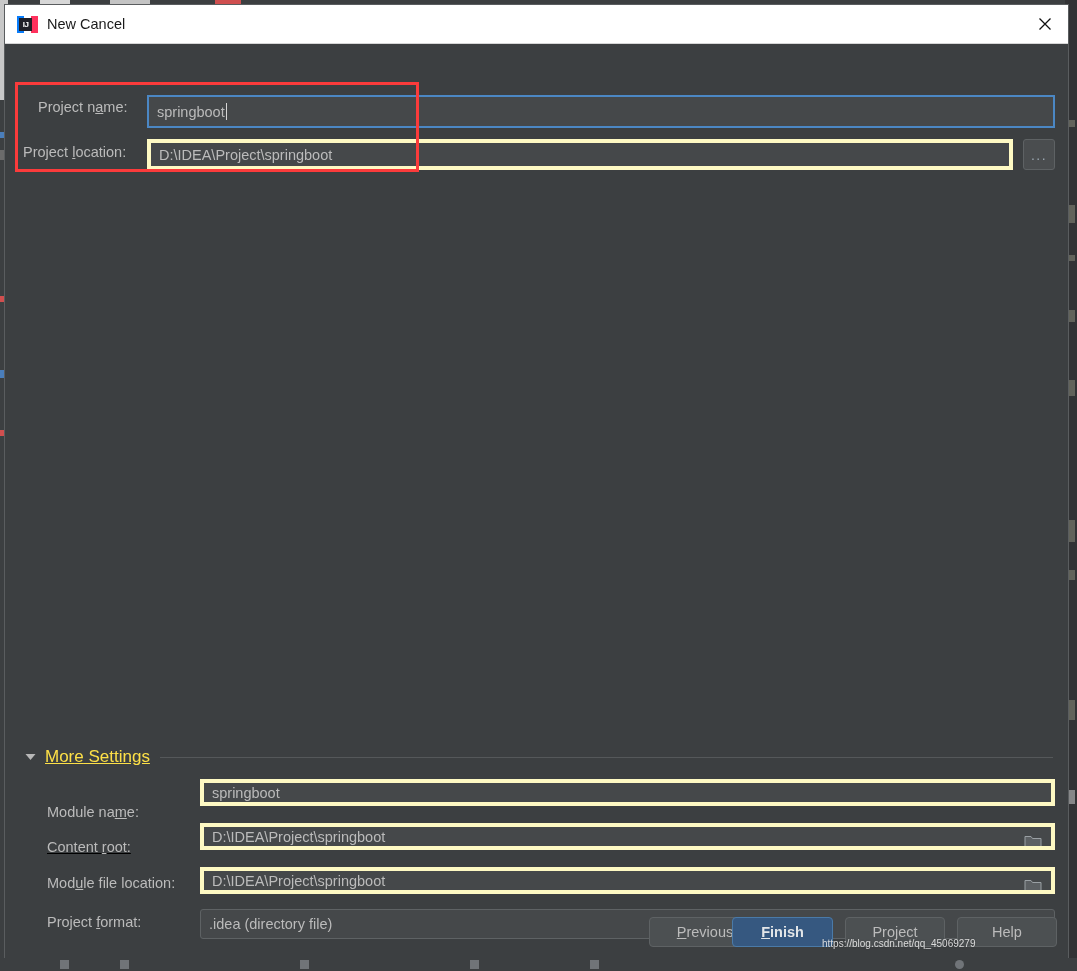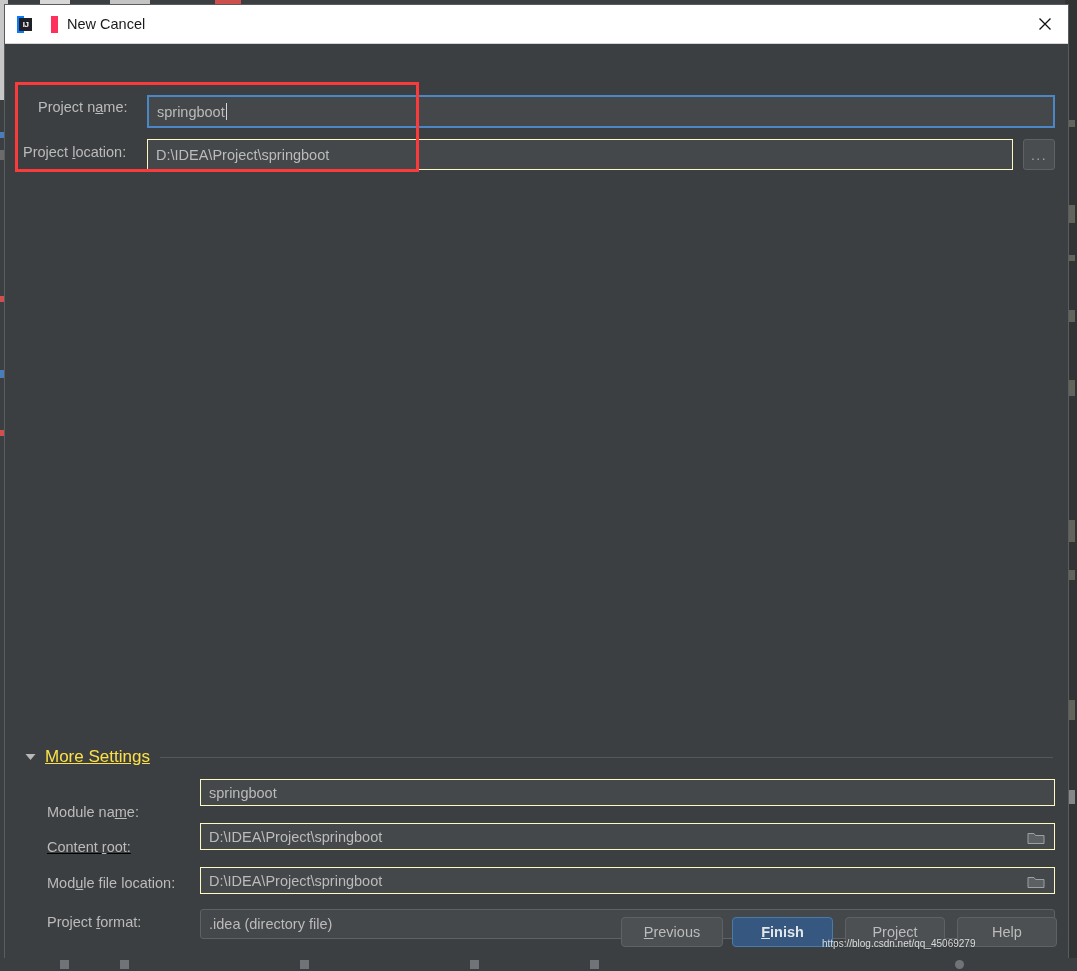--- a/index.html
+++ b/index.html
@@ -86,21 +86,21 @@
 
   #titlebar {
     position: relative;
     height: 38px;
     background: #ffffff;
     border-bottom: 1px solid #d6d6d6;
     display: flex;
     align-items: center;
   }
   #app-icon {
-    width: 41px; height: 17px;
+    width: 21px; height: 17px;
     margin-left: 12px;
     position: relative;
     flex: none;
   }
   #app-icon .ij-blue {
     position: absolute; left: 0; top: 0;
     width: 7px; height: 17px;
     background: #087cfa;
   }
   #app-icon .ij-pink {
@@ -159,21 +159,21 @@
     color: #bbbbbb;
     font-size: 14.5px;
     font-family: "Liberation Sans", sans-serif;
     white-space: nowrap;
   }
   .field-label u { text-decoration: underline; }
 
   .text-field {
     box-sizing: border-box;
     background: #45484a;
-    border: 1px solid #fef9c3;
+    border: 4px solid #fef9c3;
     color: #bbbbbb;
     font-size: 14.5px;
     font-family: "Liberation Sans", sans-serif;
     padding: 0 8px;
     height: 28px;
     line-height: 26px;
     white-space: nowrap;
     overflow: hidden;
     display: flex;
     align-items: center;
@@ -348,21 +348,21 @@
     justify-content: center;
     cursor: default;
   }
   .dlg-button u { text-decoration: underline; }
   .dlg-button.primary {
     background: #365880;
     border: 1px solid #4a7aa8;
     color: #e3e6e8;
     font-weight: bold;
   }
-  #btn-previous { left: 616px; width: 102px; }
+  #btn-previous { left: 644px; width: 112px; }
   #btn-finish   { left: 727px; width: 101px; }
   #btn-cancel   { left: 840px; width: 100px; }
   #btn-help     { left: 952px; width: 100px; }
 
   
   #watermark {
     position: absolute;
     left: 822px; top: 938px;
     color: #e9e9e9;
     font-size: 10px;

